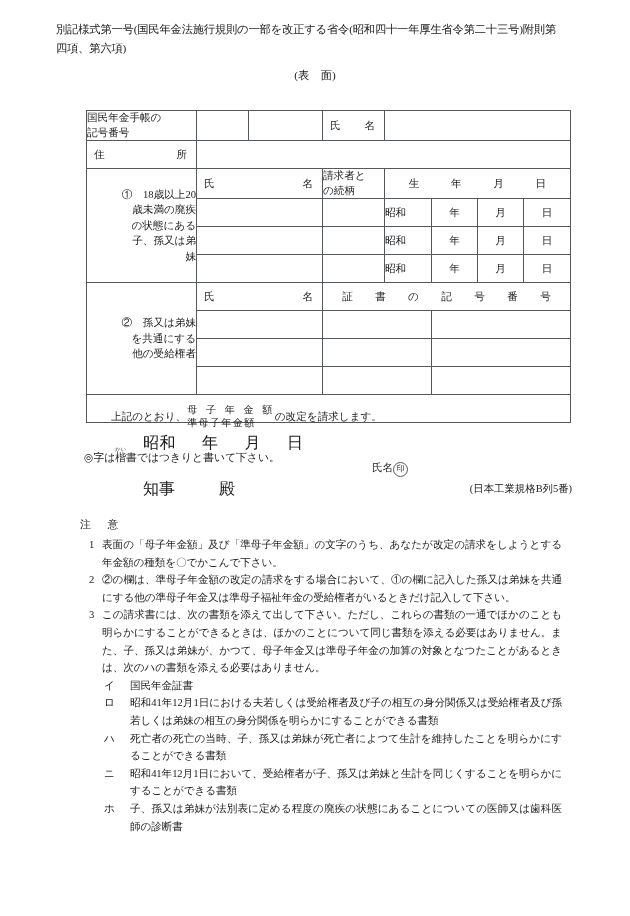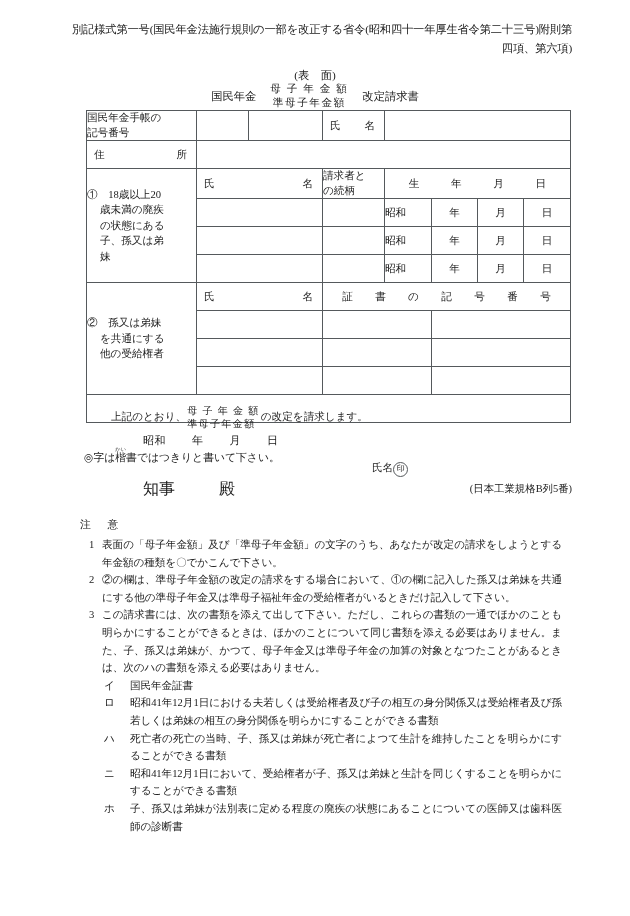--- a/index.html
+++ b/index.html
@@ -18,27 +18,27 @@
   .page {
     position: absolute;
     left: 0; top: 0;
     width: 630px;
     height: 916px;
   }
 
   
   .doc-heading {
     position: absolute;
-    left: 72px;
+    left: 56px;
     top: 20px;
     width: 500px;
     font-size: 11.3px;
     line-height: 19px;
     letter-spacing: -0.2px;
-    text-align: right;
+    text-align: left;
   }
   .face-label {
     position: absolute;
     left: 0; top: 68px;
     width: 630px;
     text-align: center;
     font-size: 11.3px;
   }
   .back-face-label {
     position: absolute;
@@ -105,48 +105,49 @@
     padding: 3px 7px;
   }
   .dashed-right { border-right: 1px dashed #55595c !important; }
   .vtop { vertical-align: top; }
 
   .idx-cell {
     line-height: 15.5px;
     padding: 4px 6px 4px 7px;
     text-indent: 0;
   }
-  .idx-cell .ln { display: block; }
+  .idx-cell .ln { display: block; text-align: right; }
   .idx-cell .ln.ind { padding-left: 13px; }
 
   
   .statement-cell {
     height: 103px;
     vertical-align: top;
     position: relative;
+    font-family: Liberation Mono, monospace;
   }
   .stmt-line1 {
     position: absolute;
     left: 24px; top: 9px;
     display: flex;
     align-items: center;
     font-size: 10.6px;
   }
   .stmt-stack {
     display: inline-flex;
     flex-direction: column;
     line-height: 13px;
     font-size: 10px;
     letter-spacing: 1.4px;
     margin: 0 1px;
   }
   .stmt-date {
     position: absolute;
     left: 56px; top: 38px;
-    font-size: 11px;
+    font-size: 16px;
     letter-spacing: 0.5px;
   }
   .stmt-date .sp { display: inline-block; width: 26px; }
   .stmt-name {
     position: absolute;
     right: 18px; top: 66px;
     width: 180px;
     display: flex;
     justify-content: flex-start;
     font-size: 10.6px;
@@ -243,28 +244,20 @@
 </style>
 </head>
 <body>
 
 <div class="page">
 
   <div class="doc-heading">別記様式第一号(国民年金法施行規則の一部を改正する省令(昭和四十一年厚生省令第二十三号)附則第四項、第六項)</div>
 
   <div class="face-label">(表　面)</div>
 
-  <div class="title-row">
-    <span class="title-kokumin">国民年金</span>
-    <span class="title-stack">
-      <span>母 子 年 金 額</span>
-      <span>準母子年金額</span>
-    </span>
-    <span class="title-kaitei">改定請求書</span>
-  </div>
 
   <table class="form-table">
     <colgroup>
       <col style="width:110px">
       <col style="width:52px">
       <col style="width:74px">
       <col style="width:62px">
       <col style="width:47px">
       <col style="width:46px">
       <col style="width:46px">

